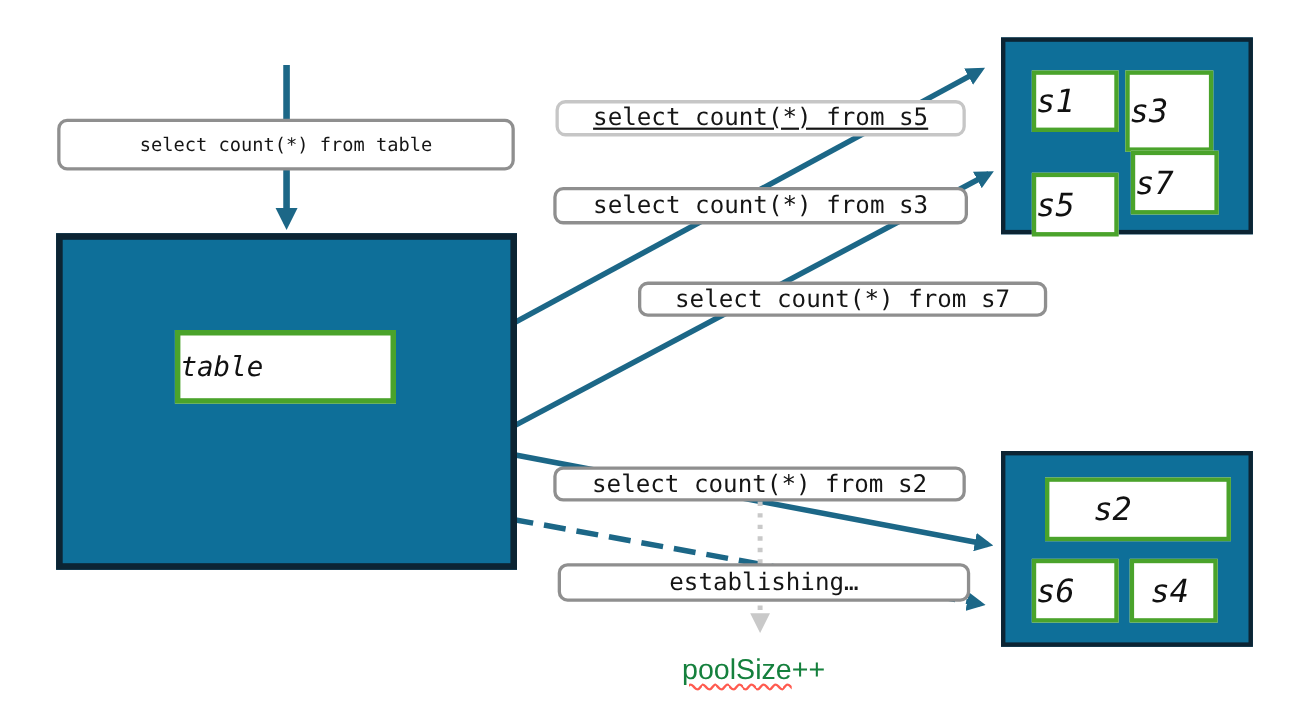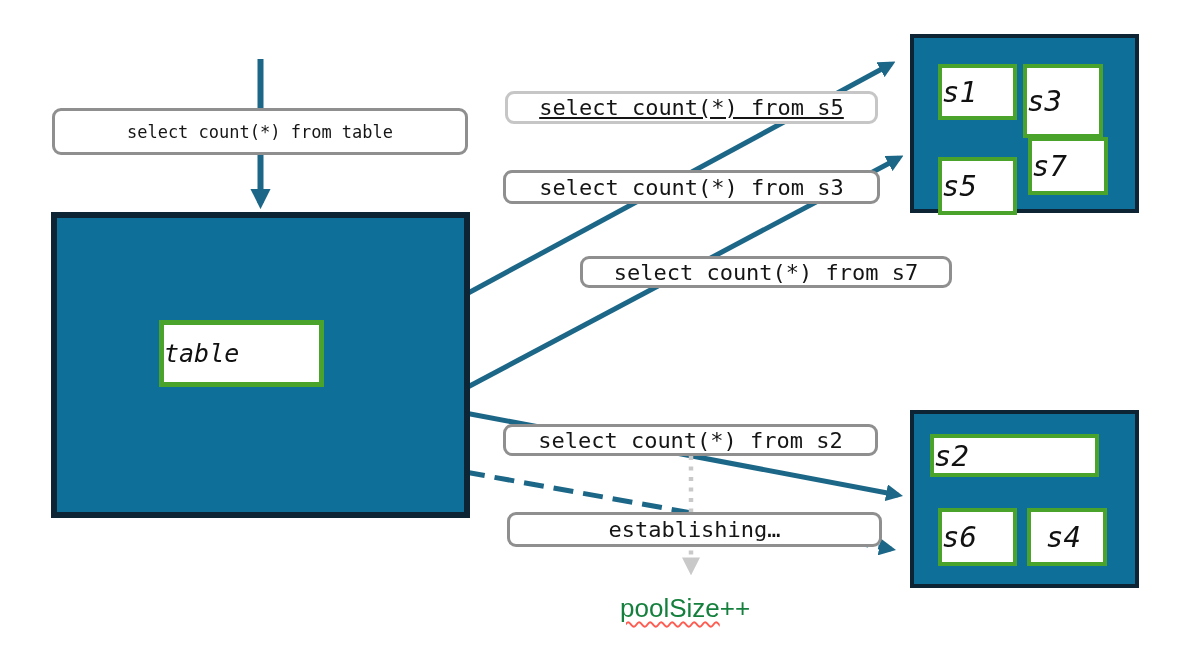--- a/index.html
+++ b/index.html
@@ -46,30 +46,30 @@
   }
 
   #q-table  {left:52px;  top:108px; width:416px; height:47px; font-size:17px;}
   #q-s5     {left:505px; top:91px;  width:373px; height:33px; border-color:#c6c6c6; z-index:3;text-decoration:underline;}
   #q-s3     {left:503px; top:122px; width:377px; height:34px; z-index:4;margin-top:48px;}
   #q-s7     {left:580px; top:256px; width:372px; height:32px;}
   #q-s2     {left:503px; top:424px; width:375px; height:32px;}
   #q-est    {left:507px; top:512px; width:375px; height:35px;}
 
   #table-box{left:51px; top:212px; width:419px; height:306px;}
-  #table-node{left:102px; top:102px; width:165px; height:67px; border-width:5px; font-size:25px;}
+  #table-node{left:102px; top:82px; width:201px; height:67px; border-width:5px; font-size:25px;}
 
   #shard-top{left:910px; top:34px; width:229px; height:179px;}
   #shard-bottom{left:910px; top:410px; width:229px; height:178px;}
   .shard{font-size:29px;}
   #s1{left:24px;  top:26px; width:79px;  height:56px;}
   #s3{left:109px; top:26px; width:80px;  height:74px;}
   #s5{left:24px;  top:99px; width:79px;  height:58px;margin-top:20px;}
   #s7{left:114px; top:99px; width:80px;  height:58px;}
-  #s2{left:16px;  top:20px; width:169px; height:43px;}
+  #s2{left:36px;  top:20px; width:169px; height:58px;padding-left:40px;}
   #s6{left:24px;  top:94px; width:79px;  height:58px;}
   #s4{left:113px; top:94px; width:80px;  height:58px;padding-left:15px;}
 
   #poolsize{
     position:absolute;
     left:620px; top:593px;
     z-index:2;
     font-family:"Liberation Sans", sans-serif;
     font-size:26px;
     color:#15803d;

